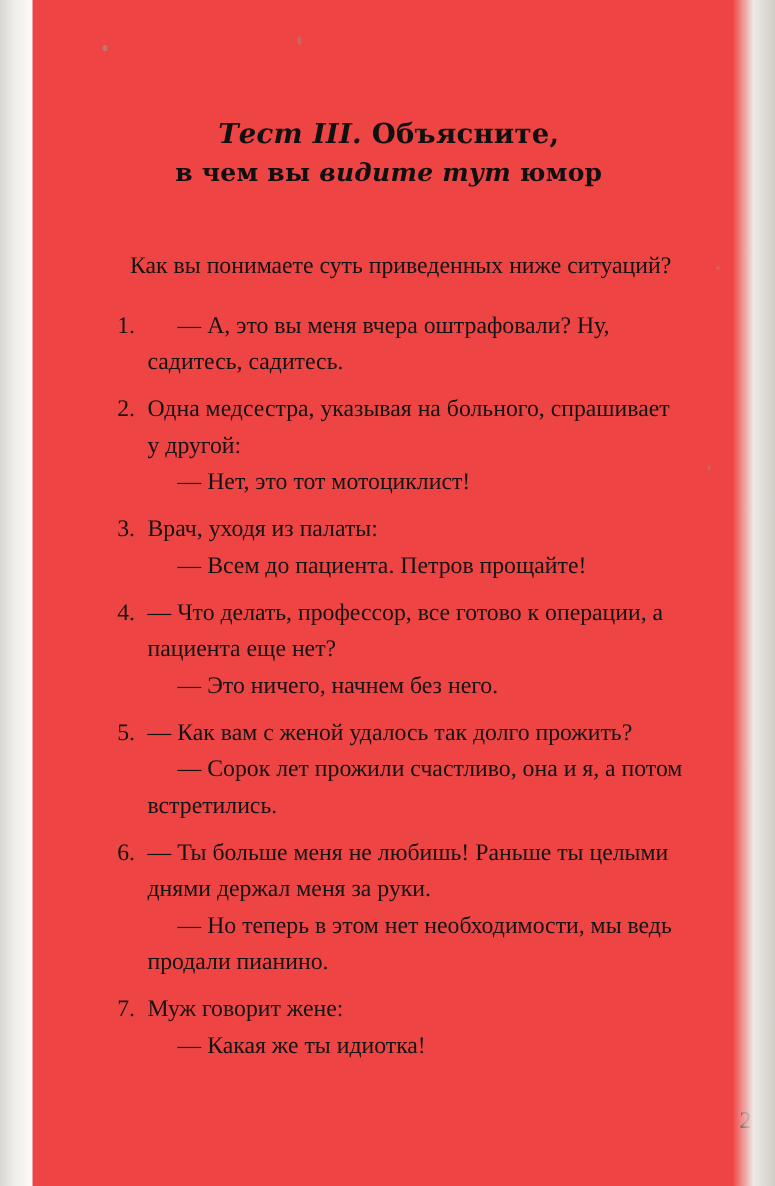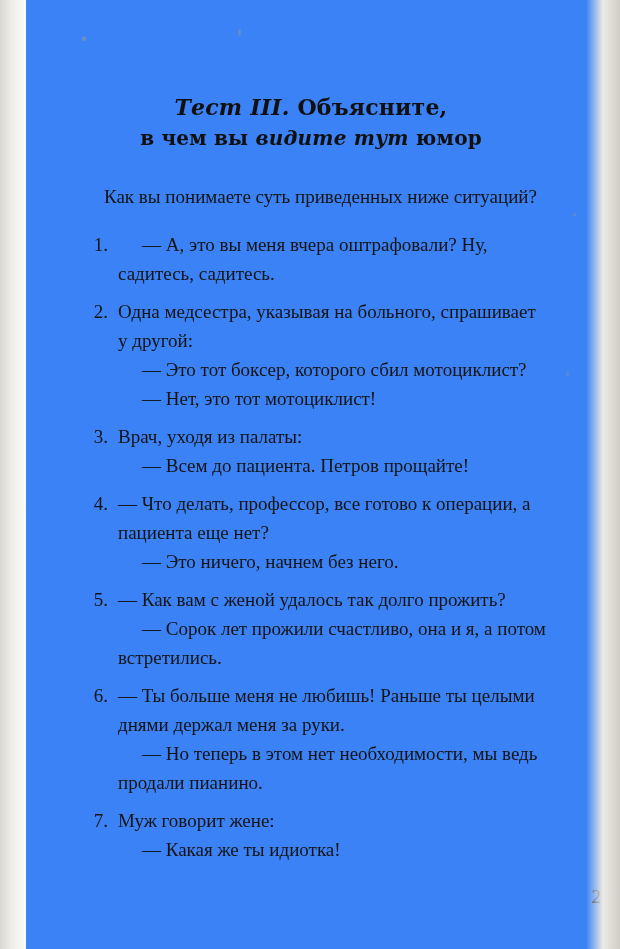--- a/index.html
+++ b/index.html
@@ -11,21 +11,21 @@
     width: 620px;
     height: 949px;
     overflow: hidden;
     font-family: "Liberation Serif", serif;
     color: #141414;
   }
   .page {
     position: relative;
     width: 620px;
     height: 949px;
-    background: #3b82f6;
+    background: #ef4444;
     box-sizing: border-box;
   }
   
   .page::before {
     content: "";
     position: absolute;
     top: 0; left: 0;
     width: 26px; height: 949px;
     background: linear-gradient(to right, #d8d6d0 0%, #f0eeea 45%, #fbfbf9 100%);
     pointer-events: none;
@@ -69,21 +69,21 @@
     font-style: italic;
   }
   .title-line-2 {
     font-size: 20px;
     line-height: 32px;
   }
   .title-line-2 .ital {
     font-style: italic;
   }
   .lead {
-    margin-top: 28px;
+    margin-top: 44px;
     font-size: 19px;
     line-height: 29px;
     text-align: justify;
     text-indent: 28px;
     font-family: Liberation Serif, serif;
   }
   ol.items {
     list-style: none;
     margin: 14px 0 0 0;
     padding: 0;
@@ -146,21 +146,20 @@
     <ol class="items">
 
       <li>
         <span class="num">1.</span>
         <p class="para indent">— А, это вы меня вчера оштрафовали? Ну, садитесь, садитесь.</p>
       </li>
 
       <li>
         <span class="num">2.</span>
         <p class="para">Одна медсестра, указывая на больного, спрашивает у другой:</p>
-        <p class="para indent">— Это тот боксер, которого сбил мотоциклист?</p>
         <p class="para indent">— Нет, это тот мотоциклист!</p>
       </li>
 
       <li>
         <span class="num">3.</span>
         <p class="para">Врач, уходя из палаты:</p>
         <p class="para indent">— Всем до пациента. Петров прощайте!</p>
       </li>
 
       <li>

